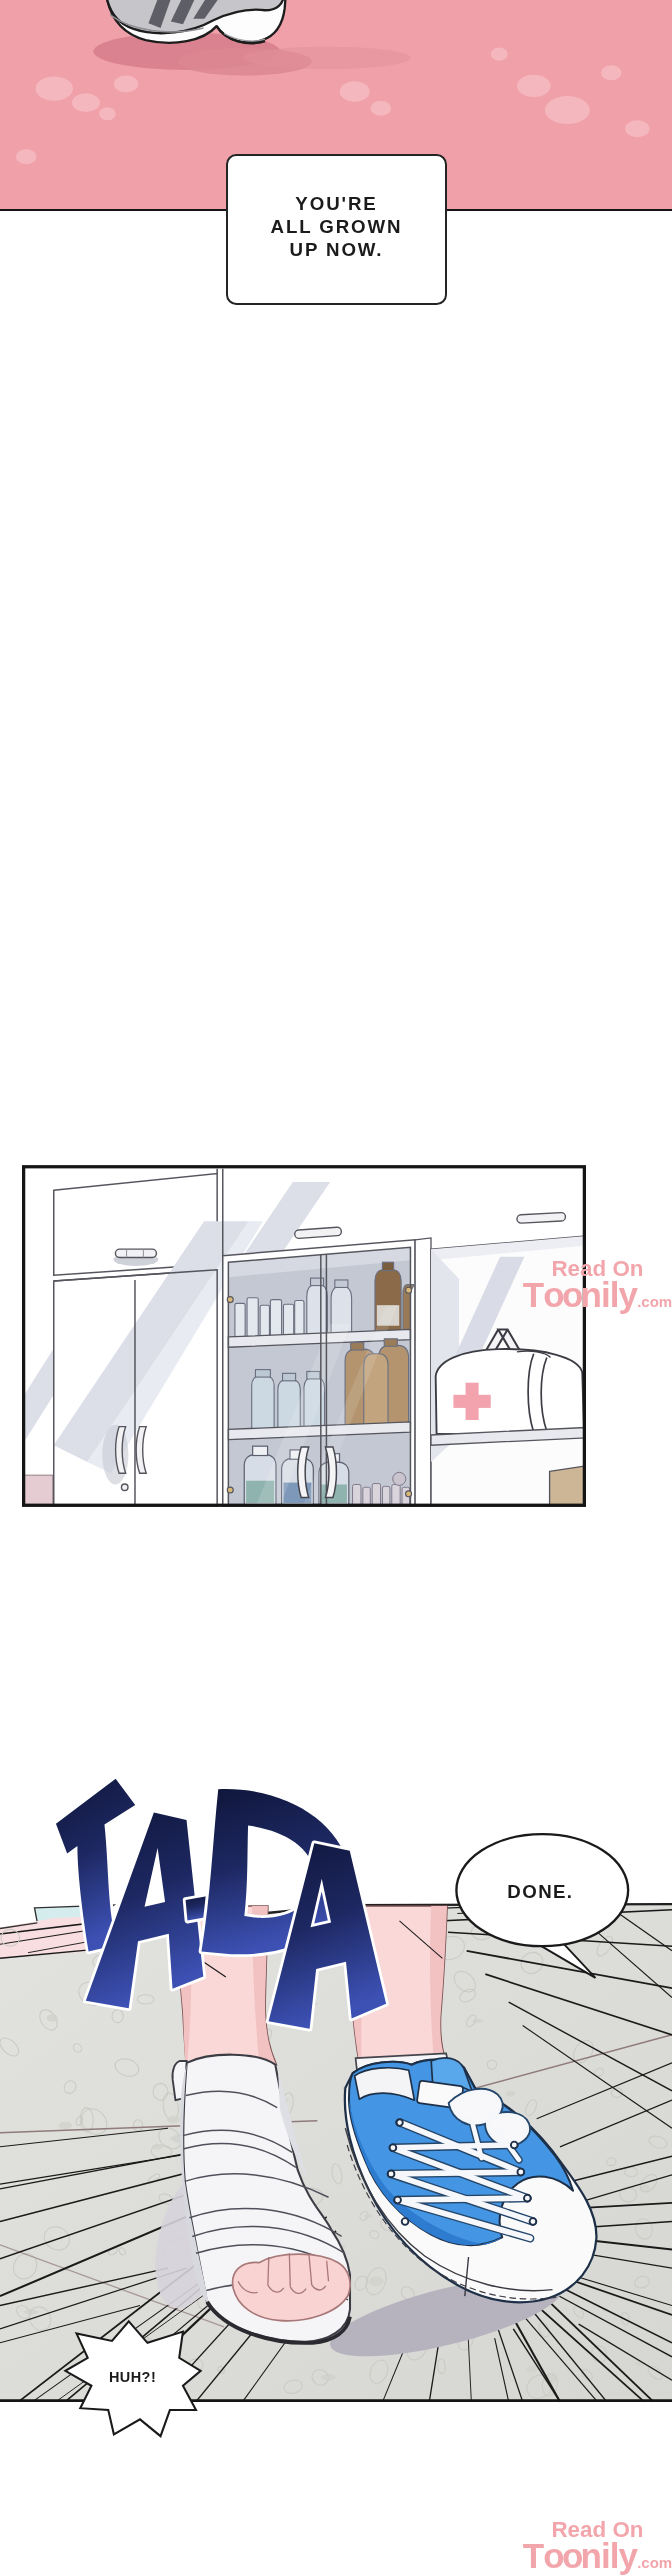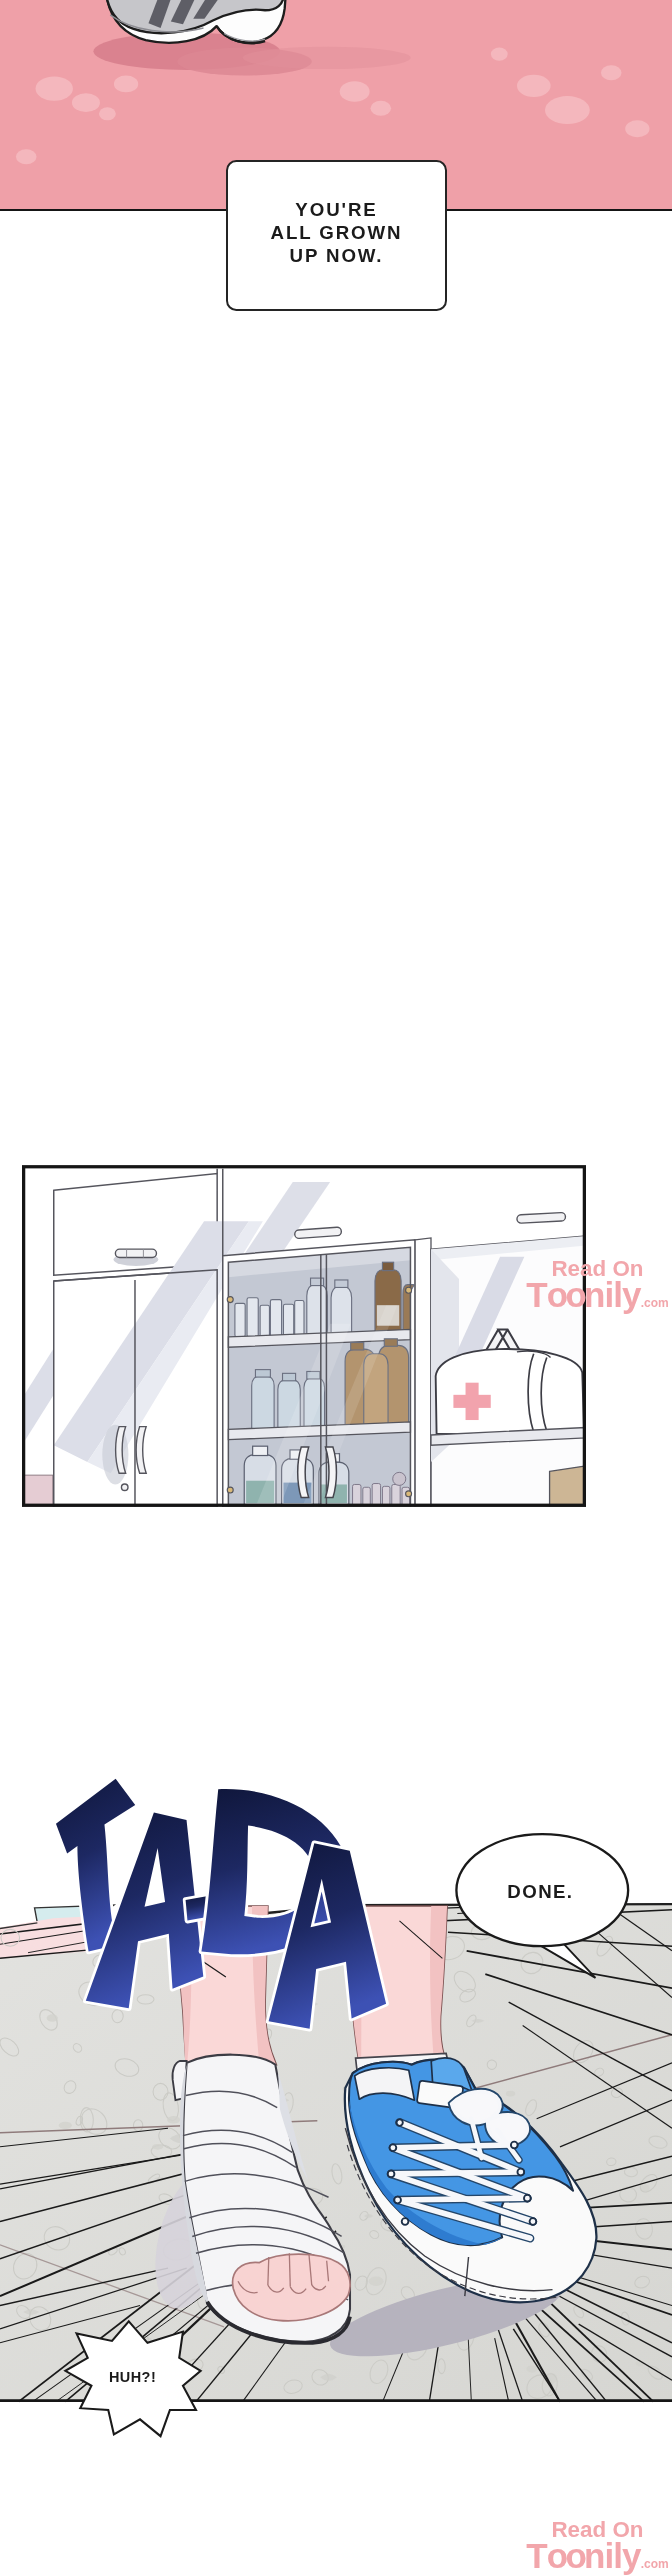--- a/index.html
+++ b/index.html
@@ -1,21 +1,21 @@
 <!DOCTYPE html>
 <html style="font-size:15px"><head><meta charset="utf-8">
 <style>
 html,body{margin:0;padding:0;background:#fff;}
 #page{position:relative;width:672px;height:2576px;overflow:hidden;background:#fff;font-family:"Liberation Sans",sans-serif;}
 .abs{position:absolute;}
-.comic{font-family:"Liberation Sans",sans-serif;font-weight:bold;color:#1b1b1b;margin-top:6px;}
+.comic{font-family:"Liberation Sans",sans-serif;font-weight:bold;color:#1b1b1b;}
 .wm{position:absolute;width:187px;text-align:center;color:#f2a6ab;font-weight:bold;letter-spacing:0;}
 .wm .r{font-size:22.4px;line-height:21.5px;}
 .wm .t{font-size:35px;line-height:29px;letter-spacing:-0.9px;}
-.wm .c{font-size:12px;letter-spacing:0;}
+.wm .c{font-size:15px;letter-spacing:0;}
 </style></head>
 <body>
 <div id="page">
 
 <div class="abs" style="left:0;top:0;width:672px;height:209px;background:#efa0a8;border-bottom:2.8px solid #151515;overflow:hidden;">
 <svg width="672" height="209" viewBox="0 0 720 224">
 
 <g fill="#f6bcc1" opacity="0.85">
 <ellipse cx="58" cy="95" rx="20" ry="13"></ellipse>
           <ellipse cx="92" cy="110" rx="15" ry="10"></ellipse>

